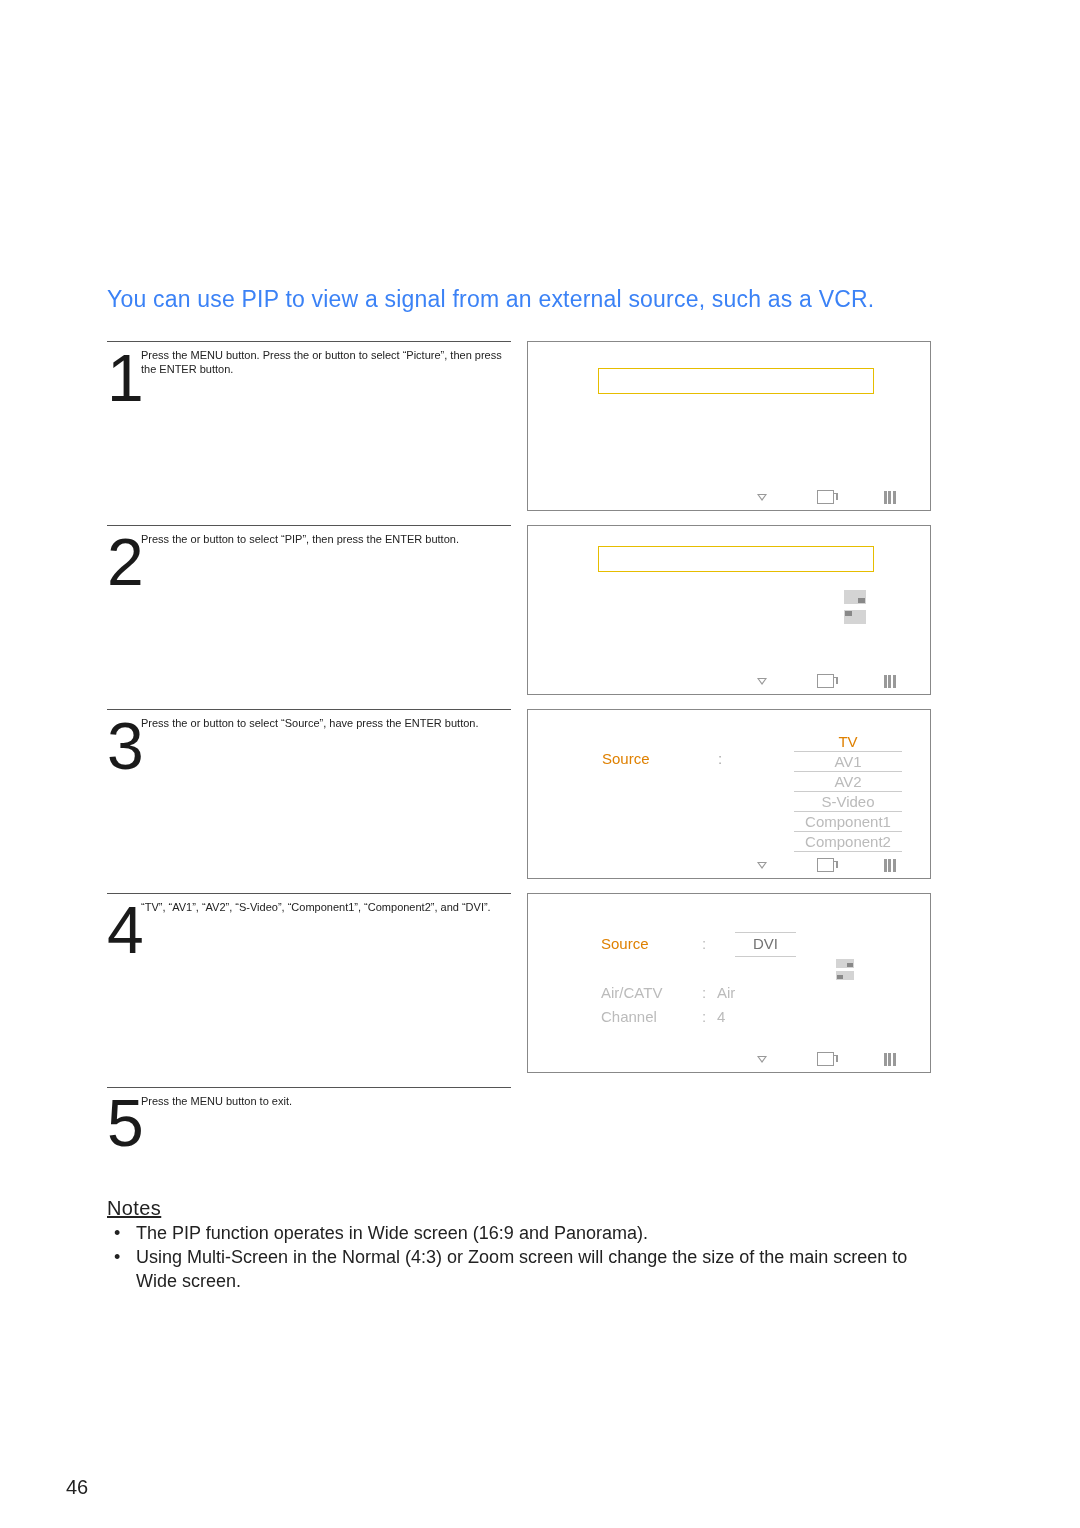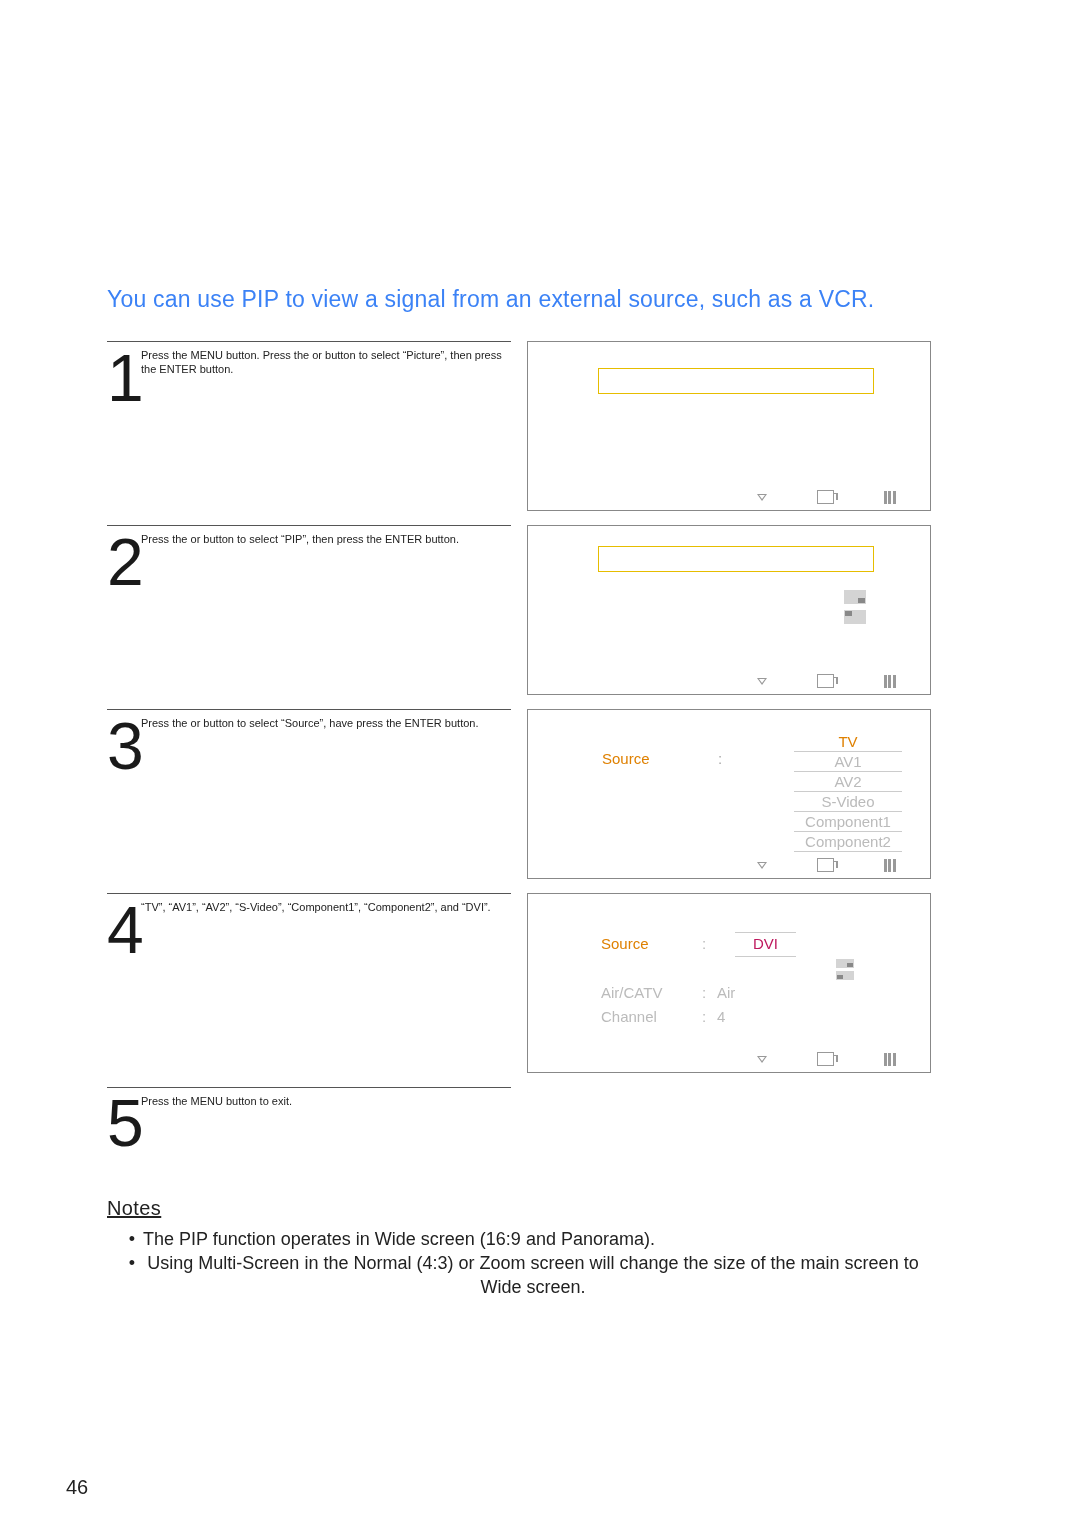--- a/index.html
+++ b/index.html
@@ -159,21 +159,21 @@
   .notes {
     margin-top: 22px;
   }
   .notes-title{
     font-size:20px;
     text-decoration: underline;
     letter-spacing:0.4px;
     margin-bottom:2px;
   }
   .note-ul{
-    margin:8px; padding:0; list-style:none;text-align:center;
+    margin:1px; padding:0; list-style:none;
   }
   .note-ul li{
     font-size:18px;
     font-weight:300;
     line-height:1.3;
     display:flex;
     margin:1px 0;
   }
   .note-ul li::before{
     content:"•";
@@ -338,21 +338,21 @@
           </div>
         </div>
       </div>
       <div class="step-right">
         <div class="osd osd4">
           <div class="osd-body">
             <div class="osd4-main">
                 <div class="osd4-row">
                   <div class="osd4-lbl" style="color: rgb(223, 128, 0);">Source</div>
                   <div class="osd4-colon">:</div>
-                  <div class="osd4-val"><span style="color: #be185d; border-top: 1px solid rgb(204, 204, 204); border-bottom: 1px solid rgb(204, 204, 204); padding: 0px 18px; display: inline-block; text-align: center; margin-left: 18px;">DVI</span></div>
+                  <div class="osd4-val"><span style="color: #737373; border-top: 1px solid rgb(204, 204, 204); border-bottom: 1px solid rgb(204, 204, 204); padding: 0px 18px; display: inline-block; text-align: center; margin-left: 18px;">DVI</span></div>
                 </div>
                 <div class="osd4-row" style="justify-content: flex-end; padding-right: 40px;">
                   <div class="little-boxes">
                     <div class="lb">
                       <div class="lb-inner"></div>
                     </div>
                     <div class="lb">
                       <div class="lb-inner" style="left:1px;right:auto;"></div>
                     </div>
                   </div>

